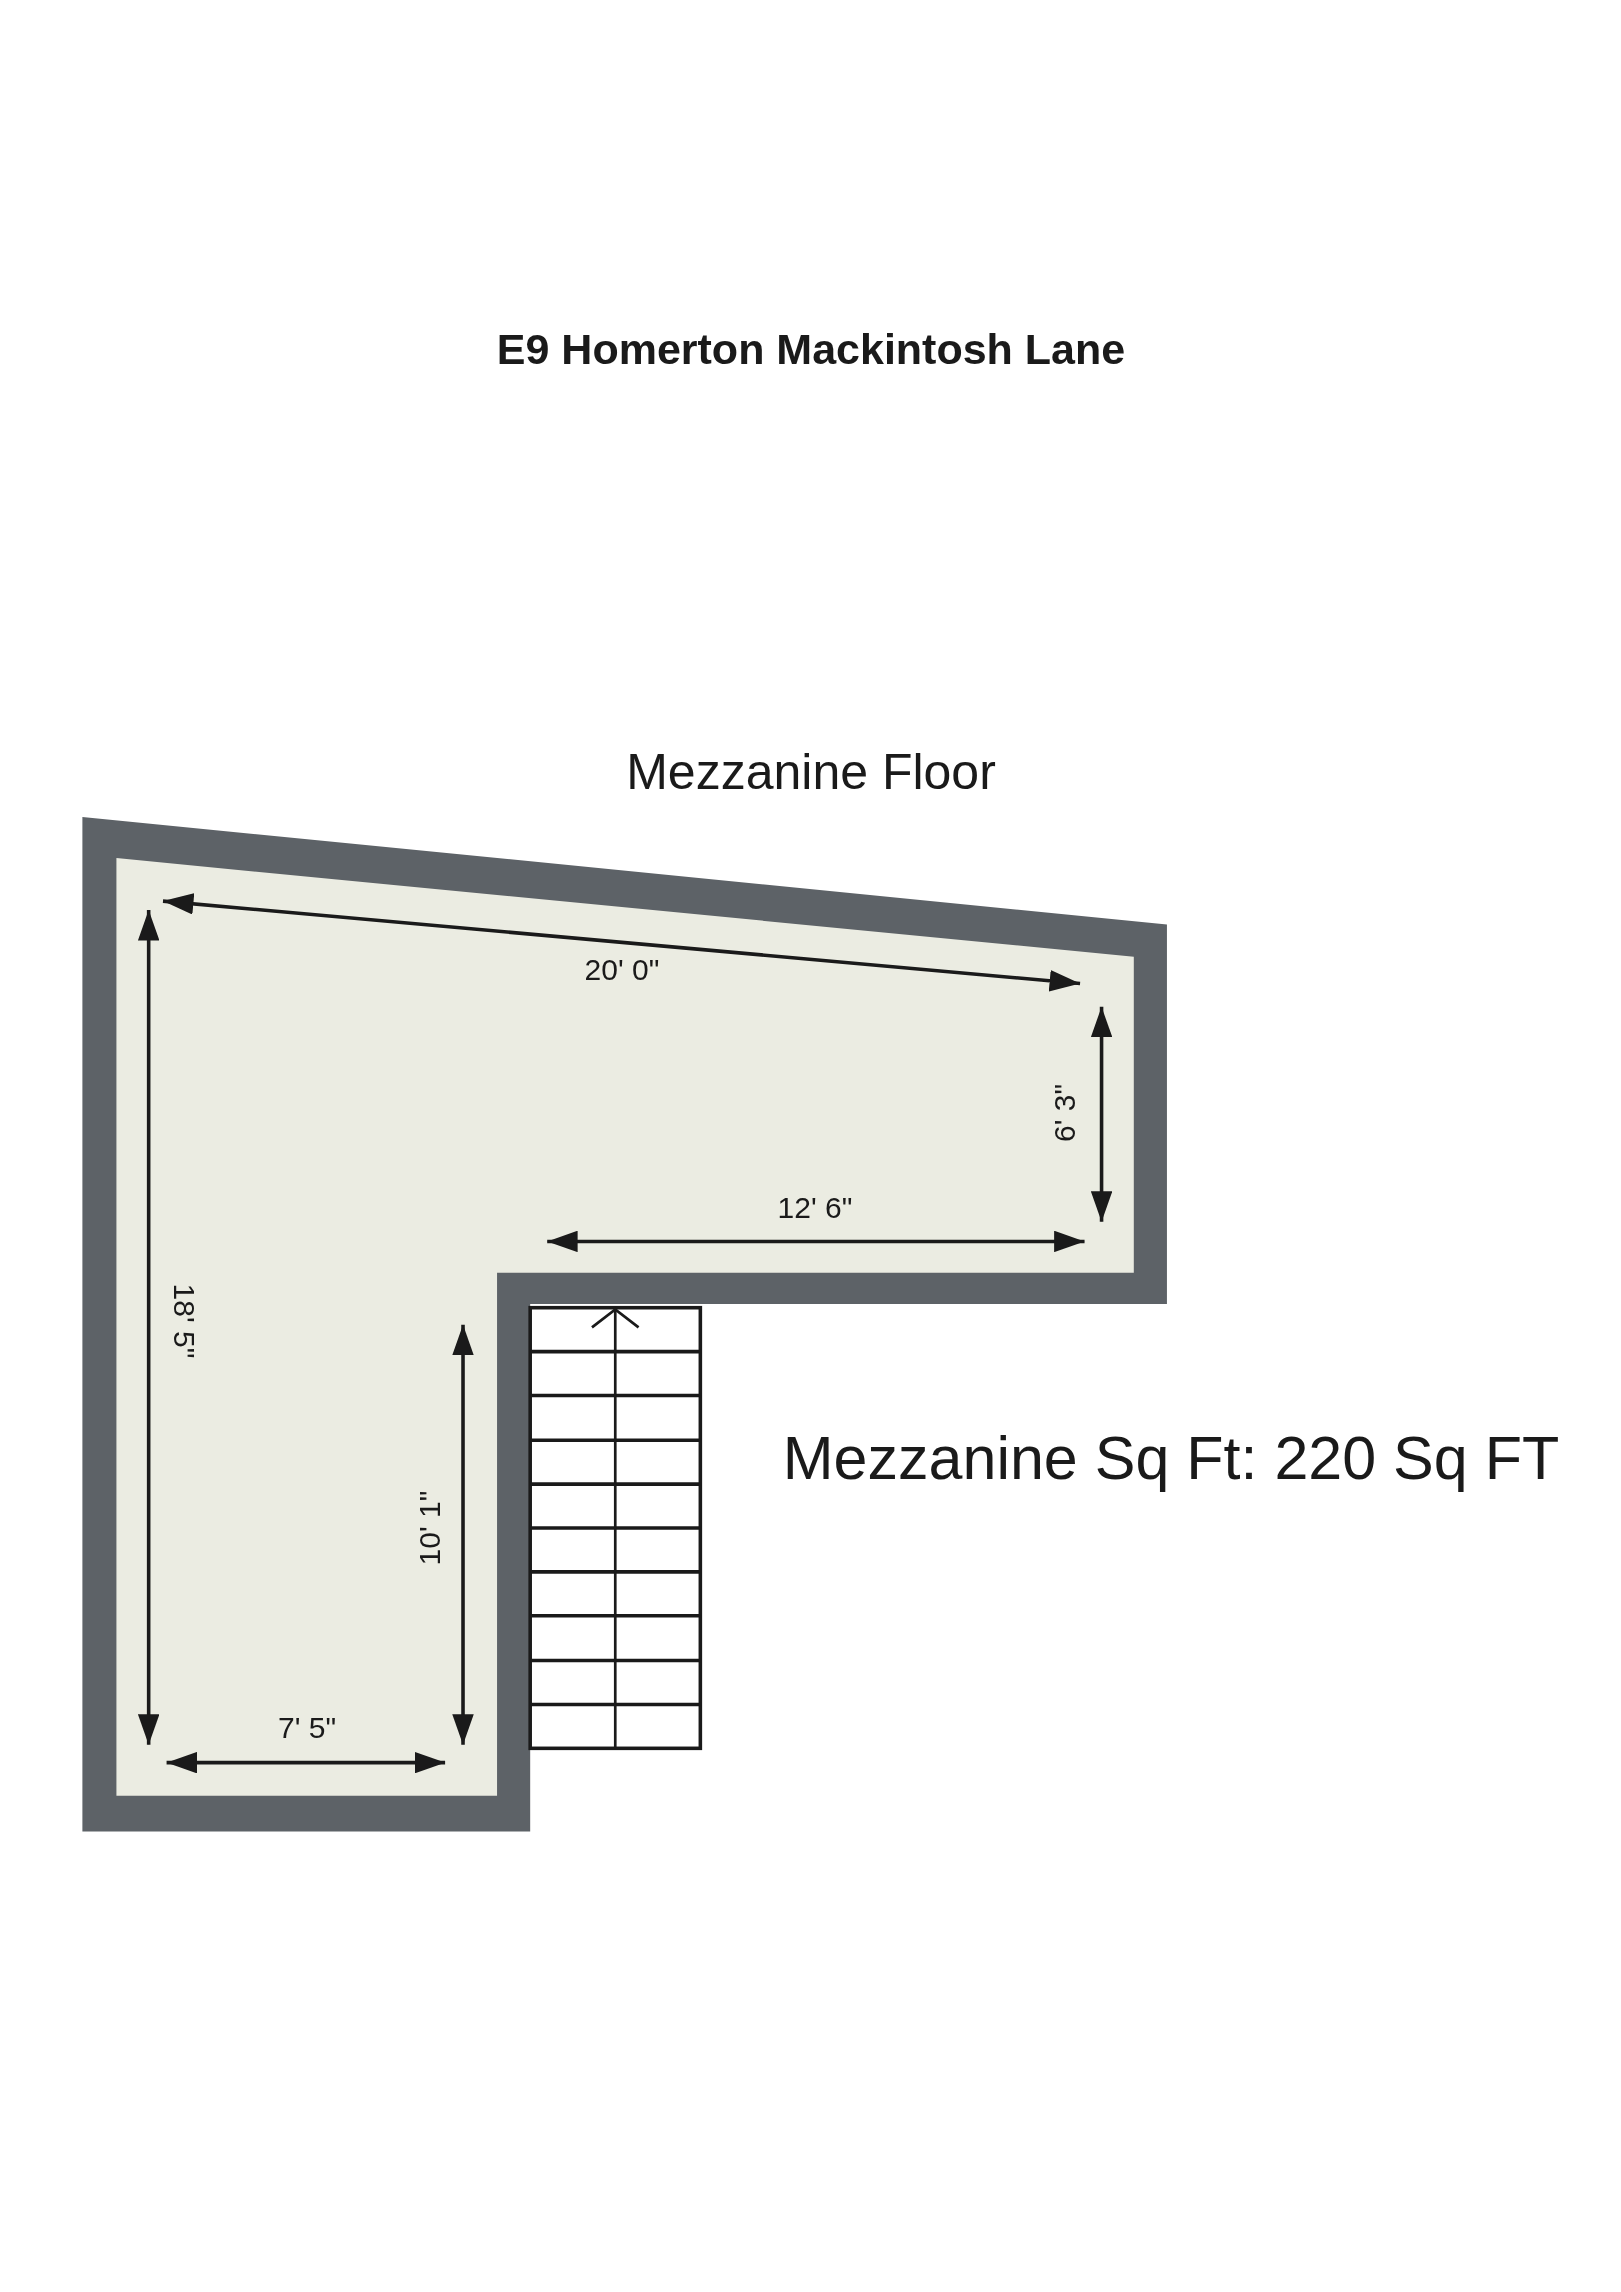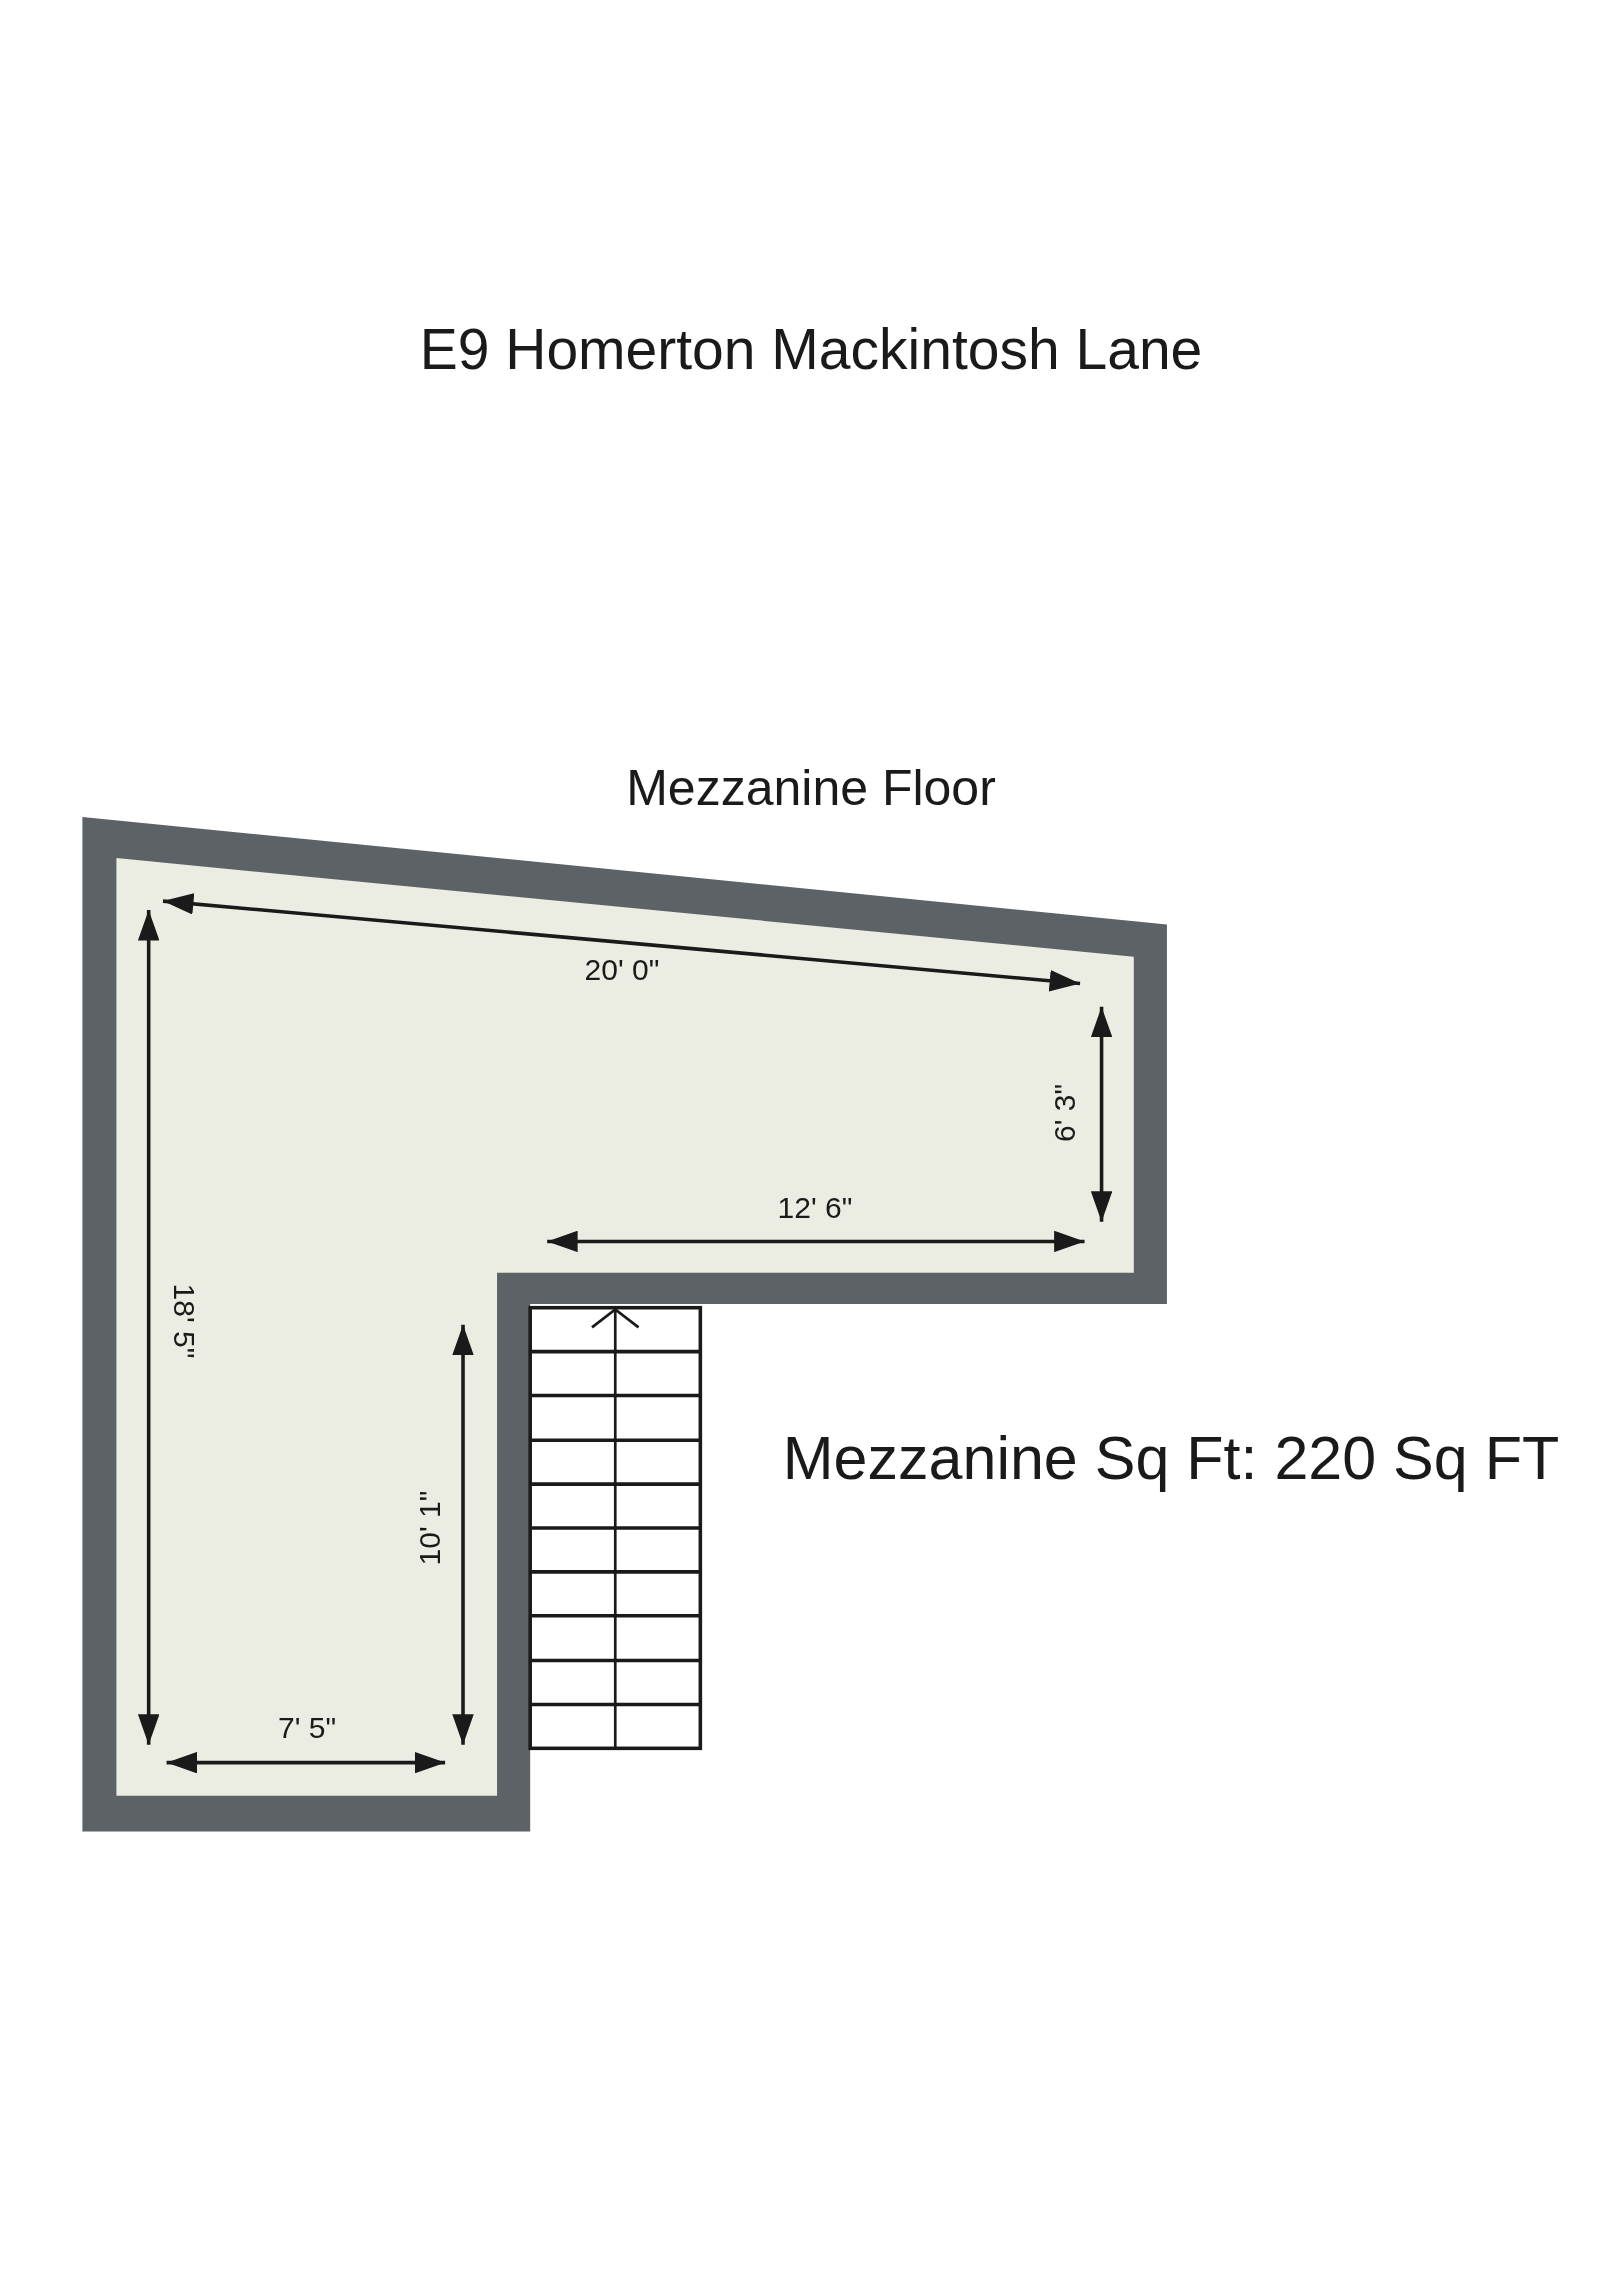--- a/index.html
+++ b/index.html
@@ -22,22 +22,23 @@
     top: 0;
     width: 1621px;
     height: 2293px;
   }
   .txt {
     position: absolute;
     white-space: nowrap;
     color: #1a1a1a;
   }
   .page-title {
-    font-size: 57px;
+    font-size: 43px;
     transform: translate(-50%, -50%);
+    font-weight: bold;
   }
   .floor-title {
     font-size: 50px;
     transform: translate(-50%, -50%);
   }
   .area-text {
     font-size: 61px;
     transform: translate(-50%, -50%);
     margin-left: 24px;
   }
@@ -52,21 +53,21 @@
     transform: translate(-50%, -50%) rotate(-90deg);
   }
 </style>
 </head>
 <body>
 
 <div class="canvas">
 
   <div class="txt page-title" style="left:811px; top:349px;">E9 Homerton Mackintosh Lane</div>
 
-  <div class="txt floor-title" style="left:811px; top:788px;">Mezzanine Floor</div>
+  <div class="txt floor-title" style="left:811px; top:772px;">Mezzanine Floor</div>
 
   <div class="txt area-text" style="left:1147px; top:1458px;">Mezzanine Sq Ft: 220 Sq FT</div>
 
   <svg class="plan-svg" viewBox="0 0 1810 2560">
     <defs>
       <marker id="ah" viewBox="0 0 34 24" refX="34" refY="12" markerWidth="34" markerHeight="24" markerUnits="userSpaceOnUse" orient="auto-start-reverse">
         <path d="M0,0 L34,12 L0,24 Z" fill="#1a1a1a"></path>
       </marker>
     </defs>
 

